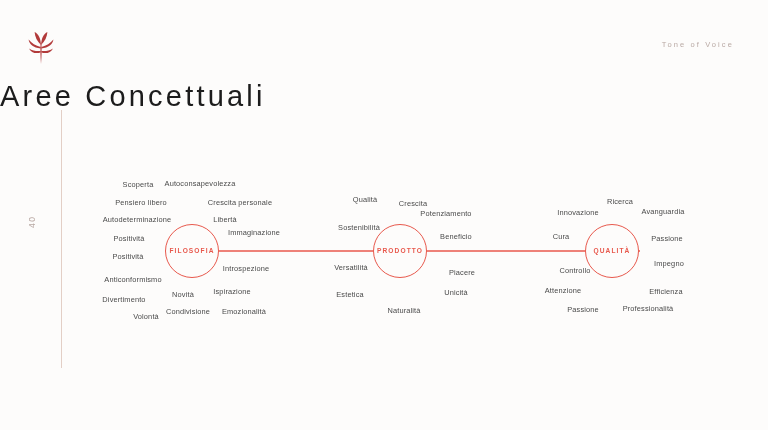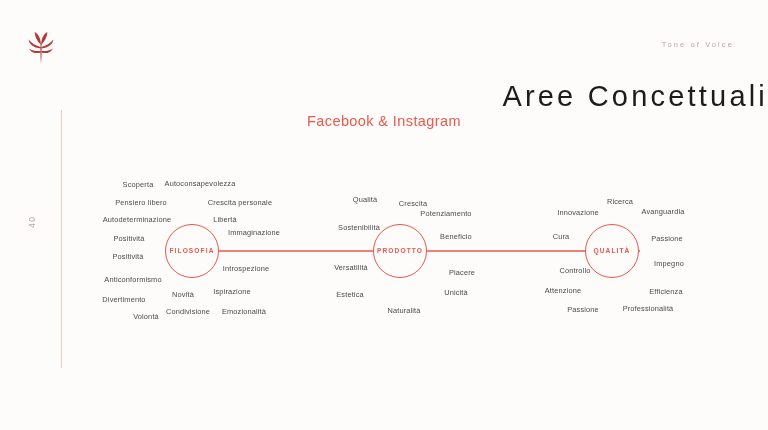--- a/index.html
+++ b/index.html
@@ -36,21 +36,21 @@
     letter-spacing: 2.1px;
     color: #b9a9a4;
     font-weight: 400;
   }
   
   .title {
     position: absolute;
     top: 80px;
     left: 0;
     width: 100%;
-    text-align: right;
+    text-align: left;
     font-size: 29px;
     letter-spacing: 3.2px;
     color: #1c1c1c;
     font-weight: 400;
   }
   .subtitle {
     position: absolute;
     top: 113px;
     left: 0;
     width: 100%;
@@ -132,21 +132,20 @@
         <path d="M19.4 19 C24.4 17.6 28.4 15 31.4 11.4 C30.8 16.2 26.6 19.6 19.4 20.4 Z"></path>
         <path d="M18.6 23 C14.2 23.4 10.4 22.6 7 20.4 C9 24.4 13.2 26 18.6 24.6 Z"></path>
         <path d="M19.4 23 C23.8 23.4 27.6 22.6 31 20.4 C29 24.4 24.8 26 19.4 24.6 Z"></path>
       </g>
     </svg>
   </div>
 
   <div class="tov">Tone of Voice</div>
 
   <div class="title">Aree Concettuali</div>
-  <div class="subtitle">Facebook &amp; Instagram</div>
 
   <div class="vrule"></div>
   <div class="pagenum">40</div>
 
   <svg class="diagram">
     <line id="connector-line" x1="165" y1="251" x2="640" y2="251" stroke="#e8594d" stroke-width="1.6"></line>
   </svg>
 
   <div id="diagram-layer">
       <div class="kw" style="left: 138px; top: 184px; transform: translate(-50%, -50%);">Scoperta</div>

